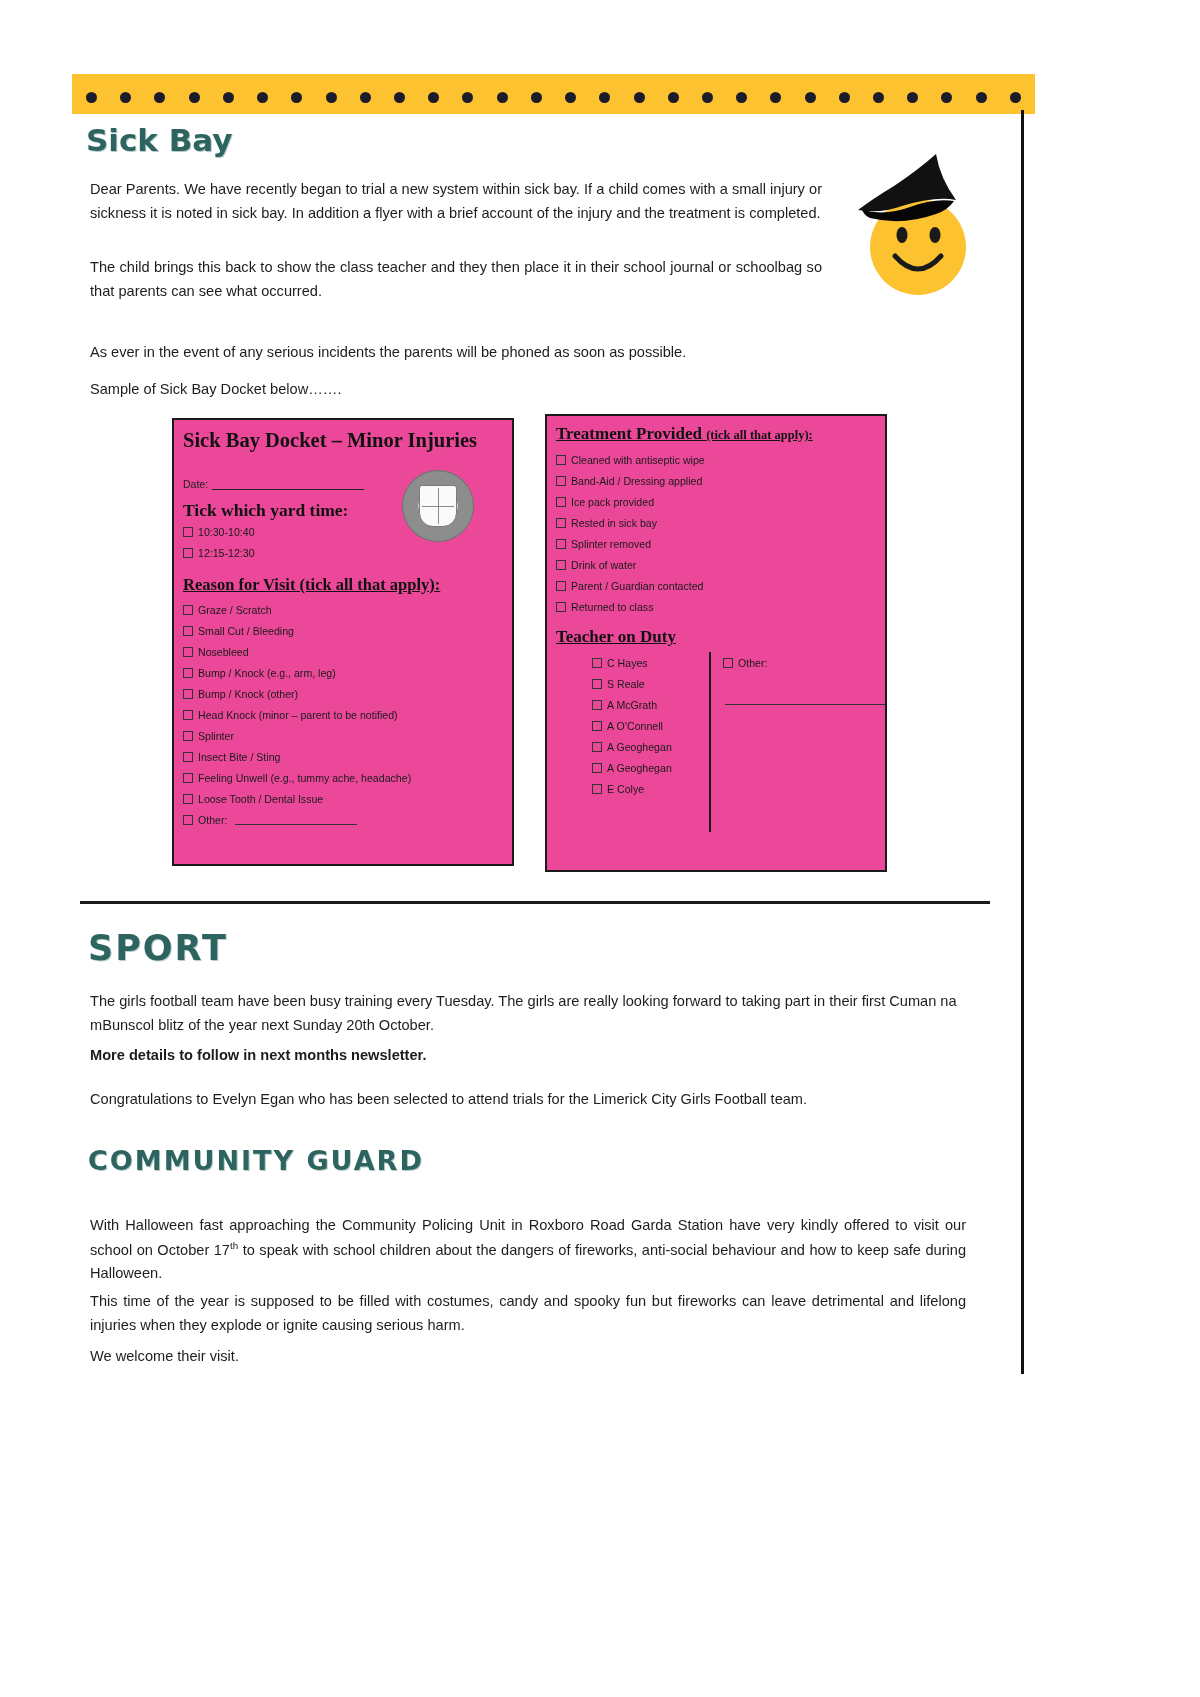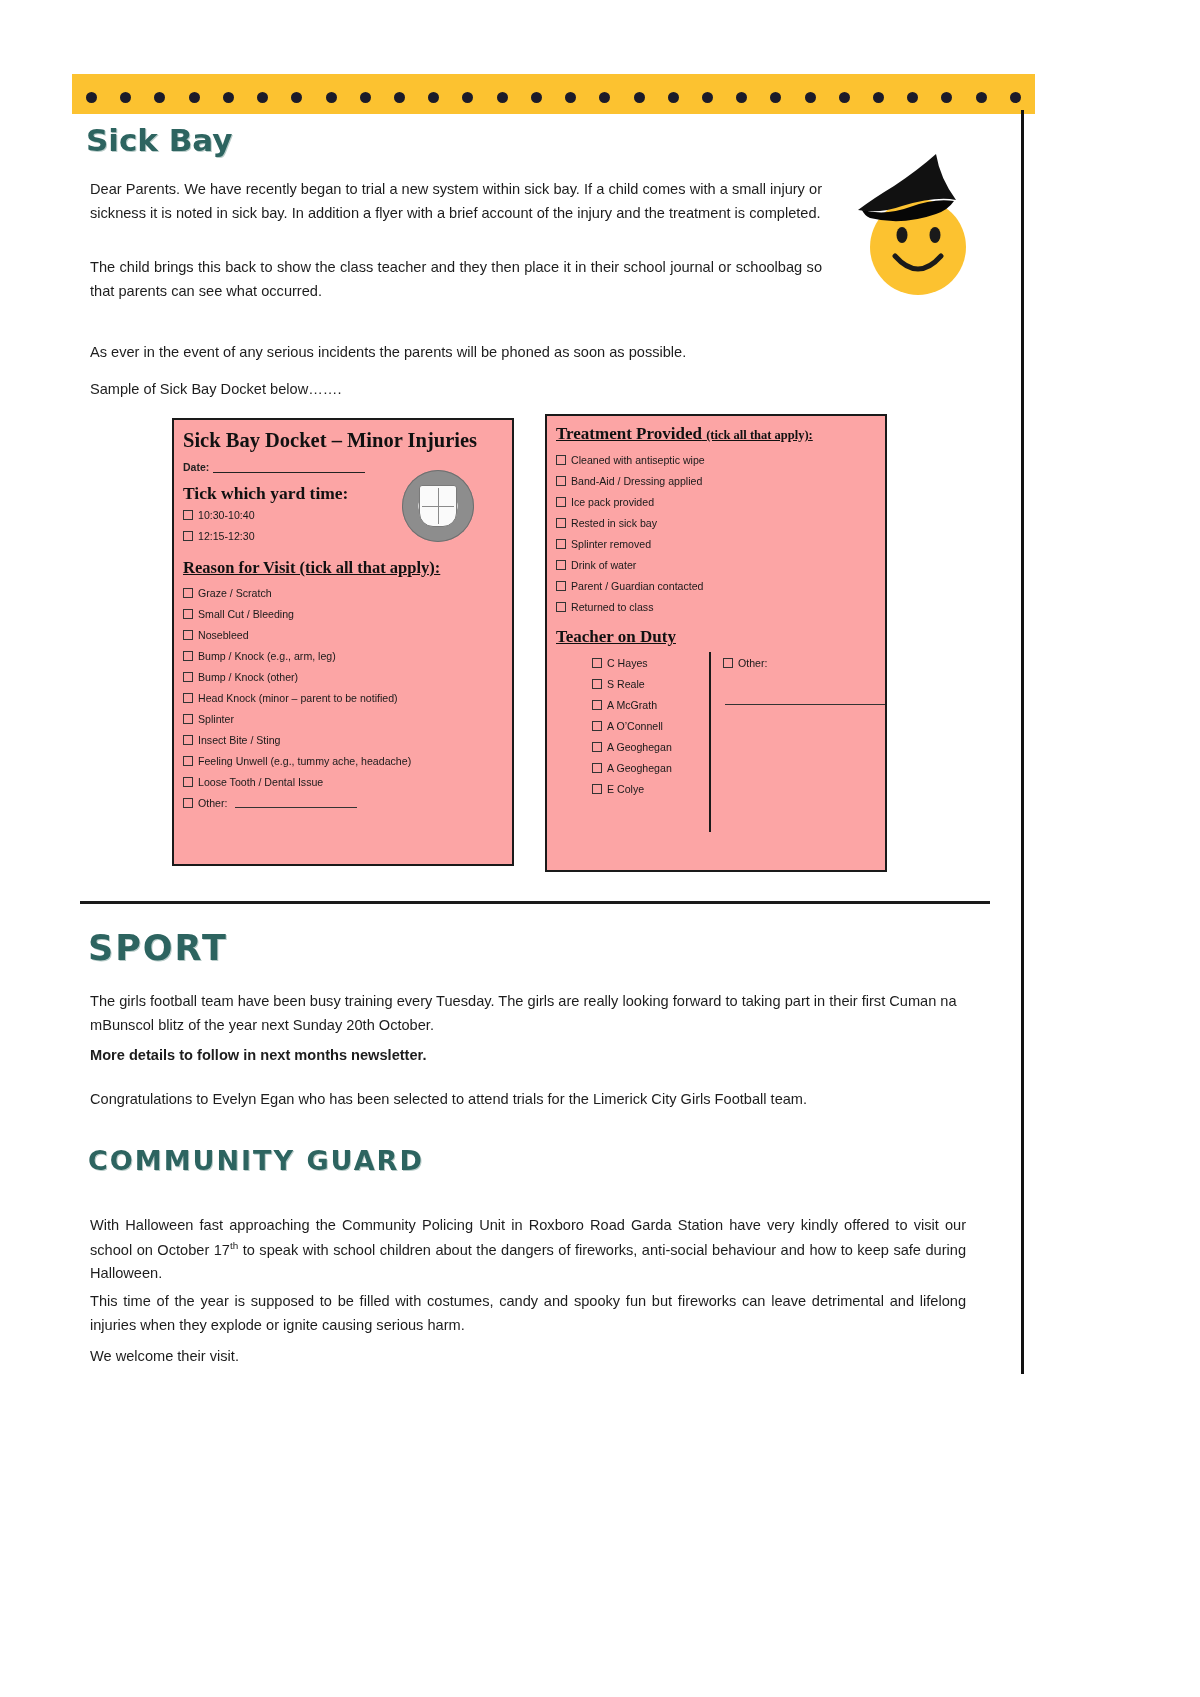--- a/index.html
+++ b/index.html
@@ -93,40 +93,40 @@
     position: absolute;
     left: 840px;
     top: 140px;
     width: 160px;
     height: 170px;
   }
 
   
   .form-box {
     position: absolute;
-    background: #fca5a5;
+    background: #ec4899;
     border: 2.5px solid #1a1a1a;
     box-sizing: border-box;
   }
   #form-left  { left: 172px; top: 418px; width: 342px; height: 448px; }
   #form-right { left: 545px; top: 414px; width: 342px; height: 458px; }
 
   .form-title-serif {
     font-family: "Liberation Serif", serif;
     font-weight: bold;
     color: #111;
   }
   .docket-title {
     font-size: 20.5px;
     margin: 9px 0 0 9px;
   }
   .date-row {
-    margin: 9px 0 0 9px;
+    margin: 26px 0 0 9px;
     font-size: 10.5px;
-    font-weight: bold;
+    font-weight: normal;
     color: #222;
     display: flex;
     align-items: center;
     gap: 4px;
   }
   .blank-line {
     display: inline-block;
     border-bottom: 1.6px solid #222;
     height: 11px;
     width: 152px;

